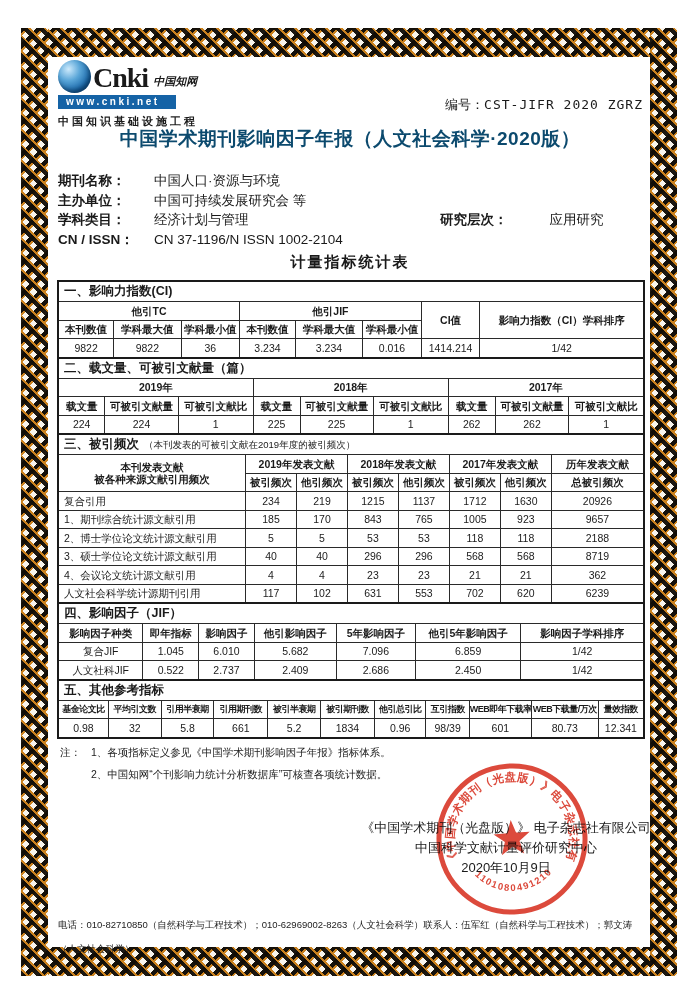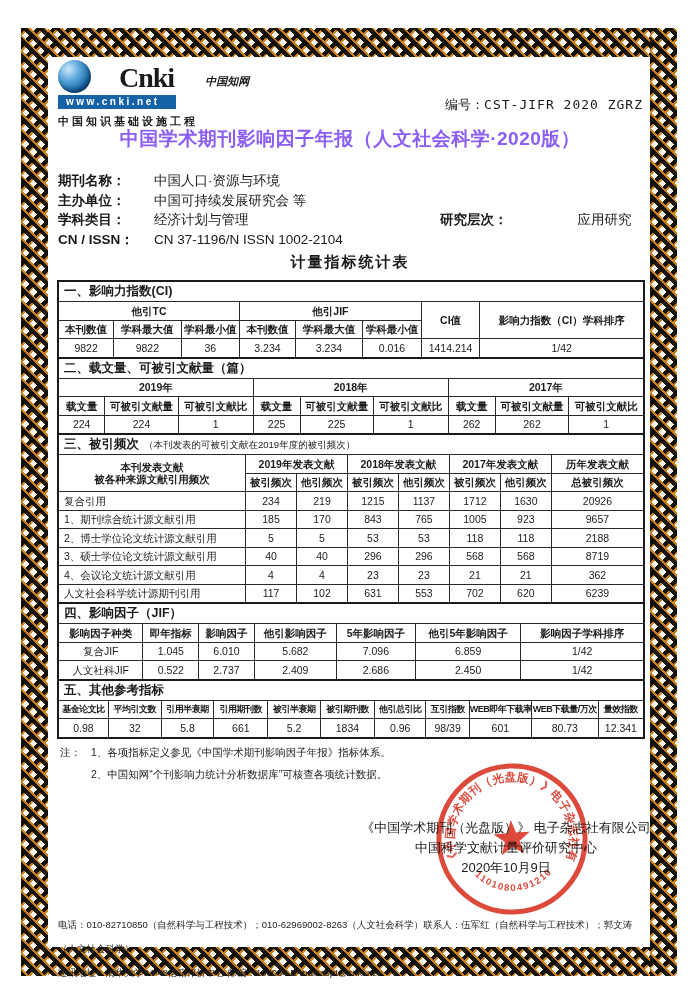--- a/index.html
+++ b/index.html
@@ -15,41 +15,41 @@
       repeating-linear-gradient(45deg,  rgba(16,12,6,.95) 0 4px, #c9811f 4px 6px, rgba(255,255,255,0) 6px 11px),
       repeating-linear-gradient(135deg, #14100a 0 4px, #c9811f 4px 6px, #f8f4ec 6px 11px);
   }
   .b-top    { left:21px; right:23px; top:28px;  height:29px; }
   .b-bottom { left:21px; right:23px; bottom:14px; height:29px; }
   .b-left   { left:21px; top:28px; bottom:14px; width:27px; }
   .b-right  { right:23px; top:28px; bottom:14px; width:27px; }
 
   
   .logo { position:absolute; left:58px; top:60px; width:200px; }
-  .logo-row { display:flex; align-items:flex-end;gap:26px; }
+  .logo-row { display:flex; align-items:flex-end; }
   .globe {
     width:33px; height:33px; border-radius:50%;
     background:radial-gradient(circle at 32% 28%, #cdeafc 0%, #5aa6d8 35%, #1563a6 70%, #0b4076 100%);
     box-shadow:inset -2px -3px 4px rgba(0,0,0,.35);
   }
   .brand { font-family:"Liberation Serif","DejaVu Serif",serif; font-weight:bold; font-size:28px; line-height:30px; margin-left:2px; letter-spacing:-1px; }
   .brand-cn { font-family:"DejaVu Serif",serif; font-style:italic; font-weight:bold; font-size:11px; margin:12px 0 4px 5px; }
   .url-bar { background:#1563a6; color:#fff; font-size:10px; font-weight:bold; letter-spacing:2.5px; padding:1px 16px 2px 8px; margin-top:2px; width:fit-content; }
   .slogan { font-size:11px; font-weight:bold; letter-spacing:3px; margin-top:5px; }
 
   .doc-no { position:absolute; right:57px; top:96px; font-size:13px;text-align:center; }
   .doc-no .code { font-family:"DejaVu Sans Mono","Liberation Mono",monospace; letter-spacing:1px; }
 
   .main-title { position:absolute; left:0; right:0; top:126px; text-align:center;
-    color:#8b5cf6; font-size:19px; font-weight:bold; letter-spacing:0.5px; }
+    color:#0c4a6e; font-size:19px; font-weight:bold; letter-spacing:0.5px; }
 
   .info { position:absolute; left:58px; top:171px; width:587px; font-size:13.5px; }
   .info-row { position:relative; display:flex; line-height:19.5px; }
   .info-label { font-weight:bold; width:96px; flex:none; }
-  .info-extra { position:absolute; left:382px; top:0; display:flex;gap:28px; }
+  .info-extra { position:absolute; left:382px; top:0; display:flex; }
   .info-extra .info-label { width:auto; }
   .info-extra .v2 { margin-left:42px; }
 
   .tbl-heading { position:absolute; left:0; right:0; top:253px; text-align:center;
     font-weight:bold; font-size:15px; letter-spacing:2px; }
 
   #tables { position:absolute; left:57px; top:280px; width:588px; }
   #tables table { width:100%; border-collapse:collapse; table-layout:fixed; border:2px solid #1a1a1a; }
   #tables table + table { margin-top:-2px; }
   #tables th, #tables td {
@@ -422,16 +422,15 @@
     <text font-size="11.5" font-weight="bold" letter-spacing="0.5">
       <textPath href="#sealTopArc">《中国学术期刊（光盘版）》电子杂志社有限公司</textPath>
     </text>
     <text font-size="9.5" font-weight="bold" letter-spacing="1.5">
       <textPath href="#sealBottomArc">1101080491210</textPath>
     </text>
   </svg>
 
   <div class="footer">
     <div>电话：010-82710850（自然科学与工程技术）；010-62969002-8263（人文社会科学）联系人：伍军红（自然科学与工程技术）；郭文涛（人文社会科学）</div>
-    <div>通讯地址：清华大学84-48信箱评价中心 邮编：100084 E-mail:aspt@cnki.net</div>
   </div>
 
 </div>
 
 </body></html>

